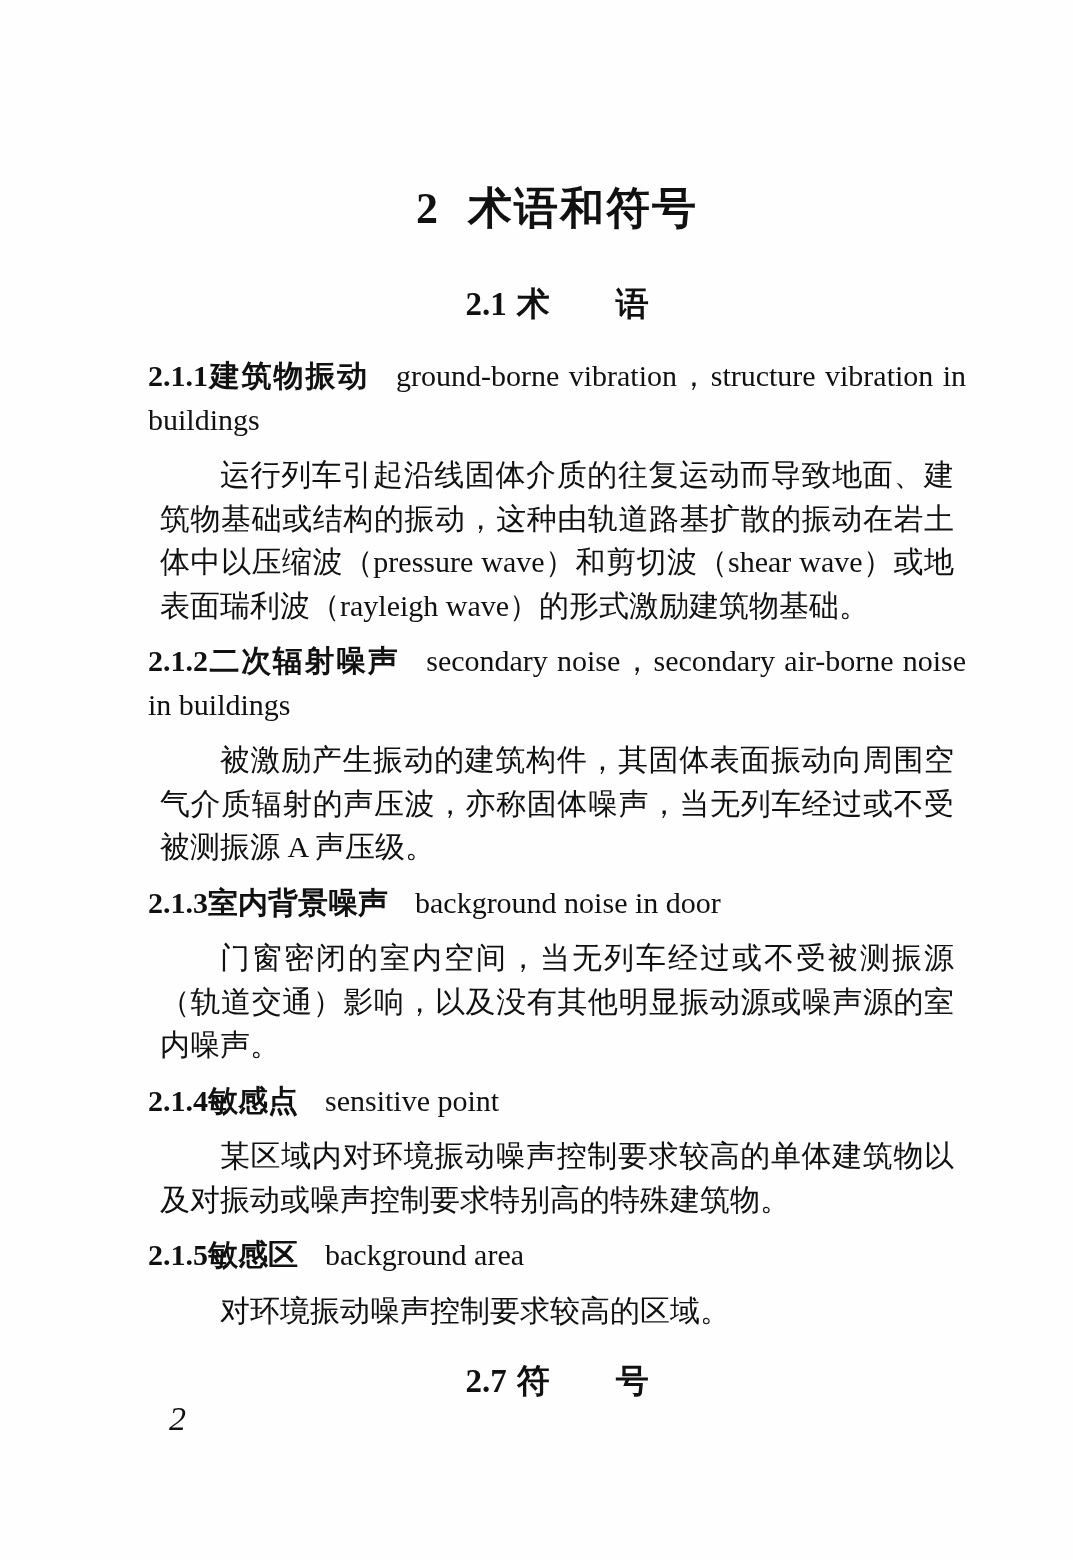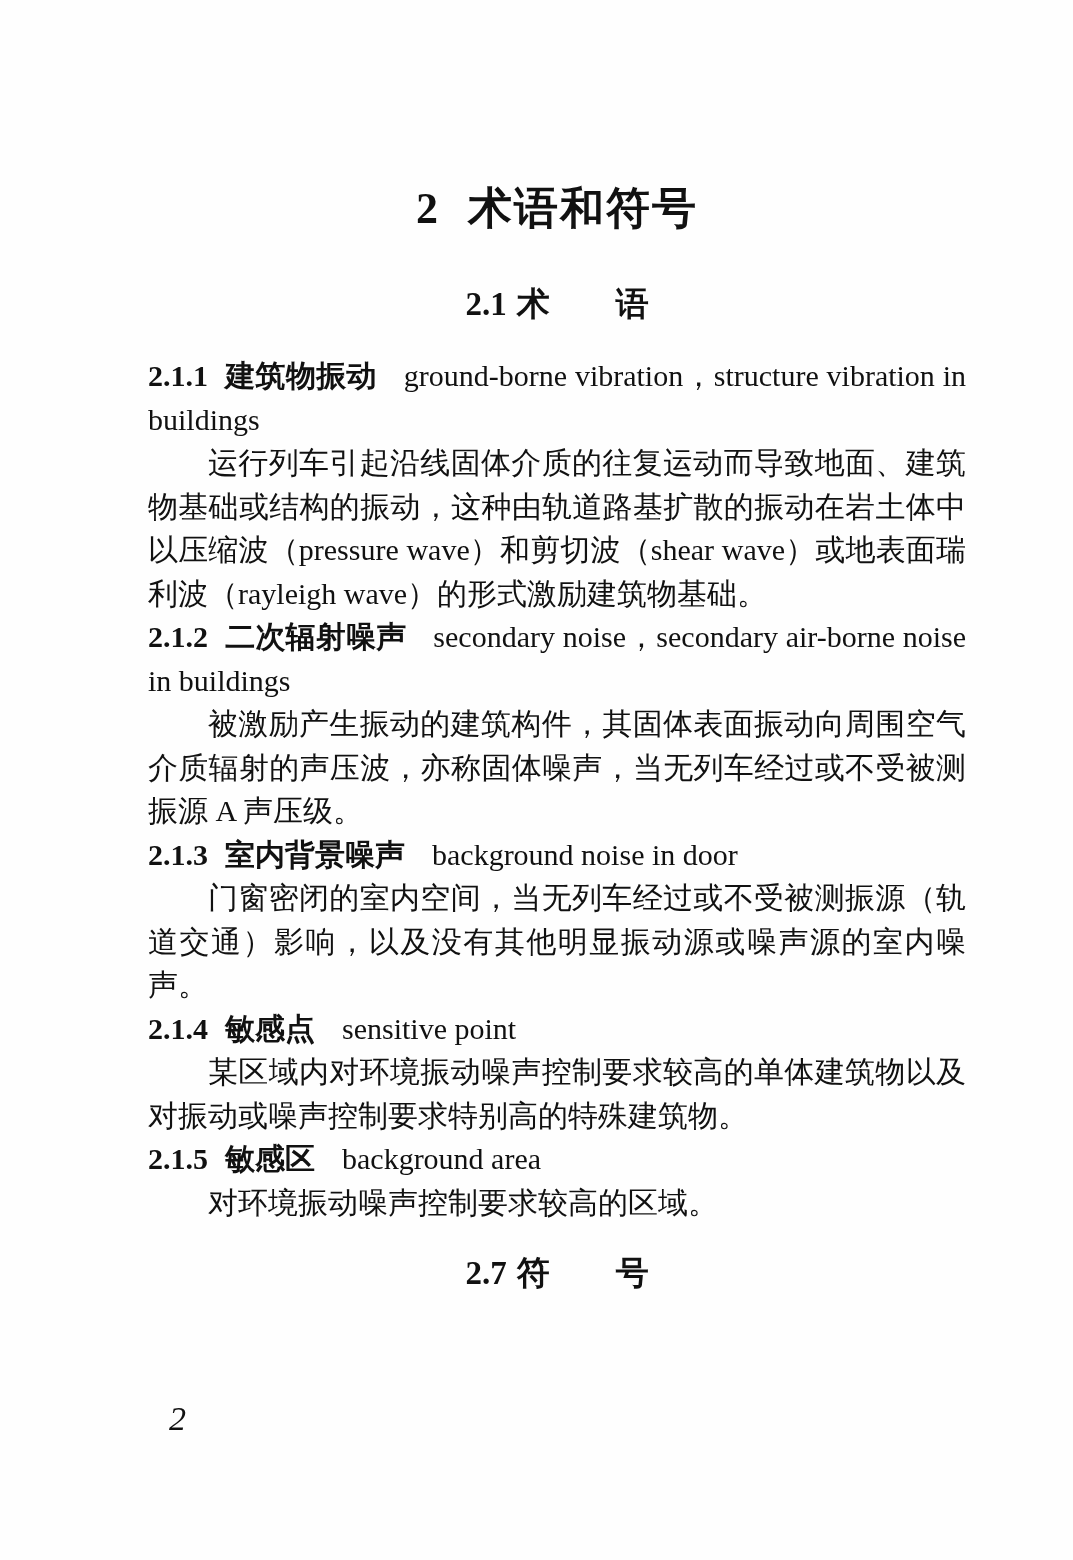--- a/index.html
+++ b/index.html
@@ -52,32 +52,31 @@
     margin-top: 31px;
     font-size: 30px;
     line-height: 43.5px;
   }
   .term-heading {
     margin: 0;
     text-align: justify;
   }
   .term-number {
     font-weight: bold;
-    margin-right: 17px;
   }
   .term-zh {
     font-weight: bold;
     font-family: "Liberation Sans", "DejaVu Sans", sans-serif;
     margin-right: 27px;
   }
   .term-en {
     font-family: "Liberation Serif", "DejaVu Serif", serif;
   }
   .term-def {
-    margin: 0;
+    margin: 12px;
     text-indent: 60px;
     text-align: justify;
   }
   .symbols-heading {
     margin-top: 30px;
   }
   .symbols {
     margin-top: 28px;
     font-size: 30px;
   }

